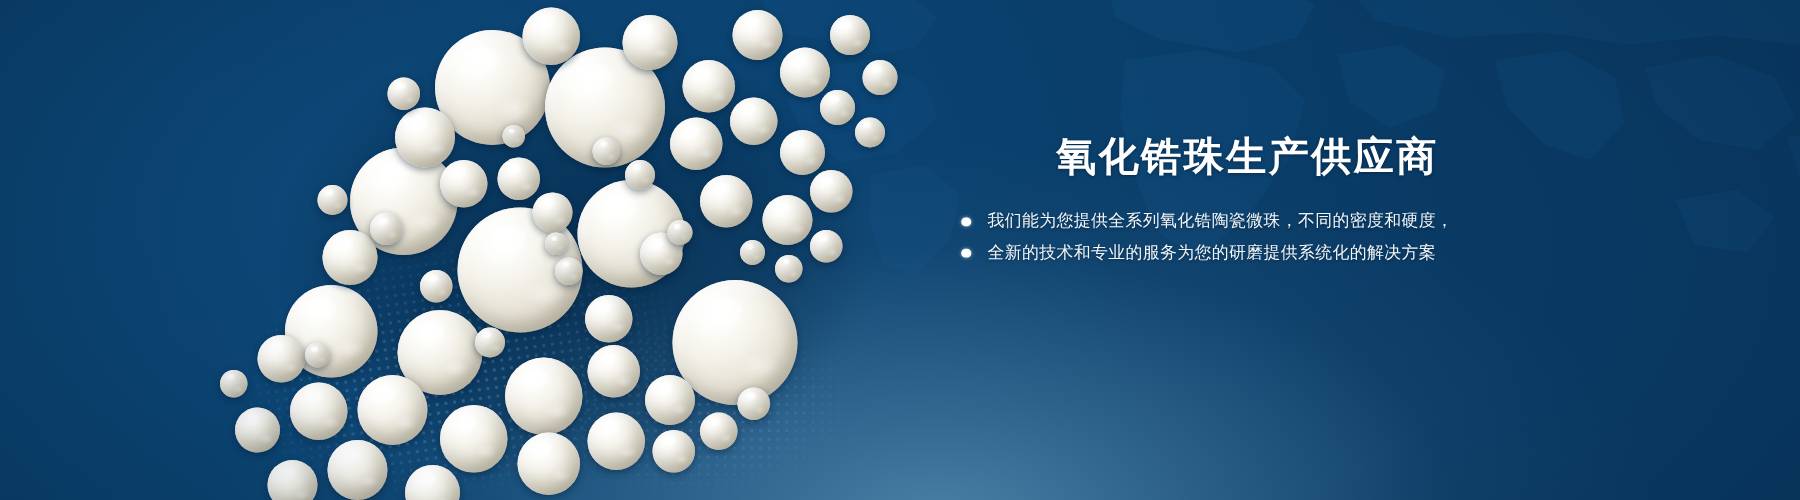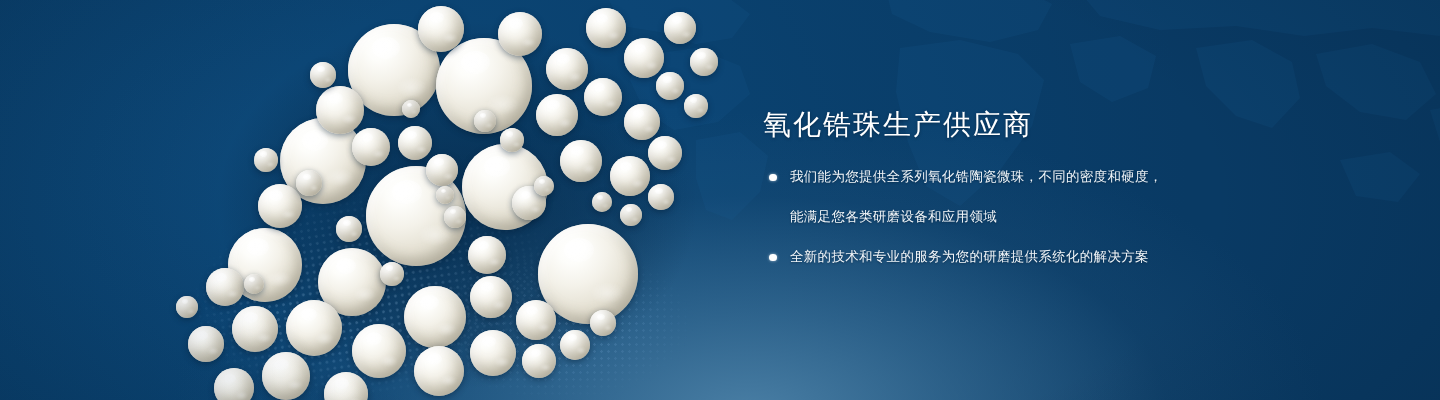--- a/index.html
+++ b/index.html
@@ -98,47 +98,48 @@
   }
 
   
   .copy{
     position:absolute;
     left:763px; top:106px;
     width:470px;
   }
   .headline{
     color:#ffffff;
-    font-size:28px;
+    font-size:32px;
     line-height:38px;
     letter-spacing:2px;
-    font-weight:400;
+    font-weight:700;
     text-shadow:0 1px 3px rgba(3,26,48,0.55);
     white-space:nowrap;
+    text-align:center;
   }
   .bullets{ margin-top:21px; list-style:none; }
   .bullet{
     position:relative;
     padding-left:27px;
     color:#f2f6f9;
     font-size:13.5px;
     line-height:24px;
     letter-spacing:0.3px;
     text-shadow:0 1px 2px rgba(3,26,48,0.5);
     margin-bottom:1px;
   }
   .bullet .dot{
     position:absolute;
     left:6px; top:8.5px;
     width:7.5px; height:7.5px;
     border-radius:50%;
     background:#ffffff;
     box-shadow:0 0 3px rgba(255,255,255,0.6);
   }
-  .bullet .ln{ display:block; white-space:nowrap;margin-top:16px; }
+  .bullet .ln{ display:block; white-space:nowrap; }
 </style>
 </head>
 <body>
 
 <div class="banner">
 
   <div class="bg-base"></div>
 
   <div class="map-watermark">
     <svg viewBox="0 0 900 250" preserveAspectRatio="none" aria-hidden="true">
@@ -232,21 +233,20 @@
 
   <div class="bg-vignette"></div>
 
   <div class="copy">
     <div class="headline">氧化锆珠生产供应商</div>
 
     <ul class="bullets">
       <li class="bullet">
         <span class="dot"></span>
         <span class="ln">我们能为您提供全系列氧化锆陶瓷微珠，不同的密度和硬度，</span>
-        <span class="ln">能满足您各类研磨设备和应用领域</span>
       </li>
       <li class="bullet">
         <span class="dot"></span>
         <span class="ln">全新的技术和专业的服务为您的研磨提供系统化的解决方案</span>
       </li>
     </ul>
   </div>
 
 </div>
 

